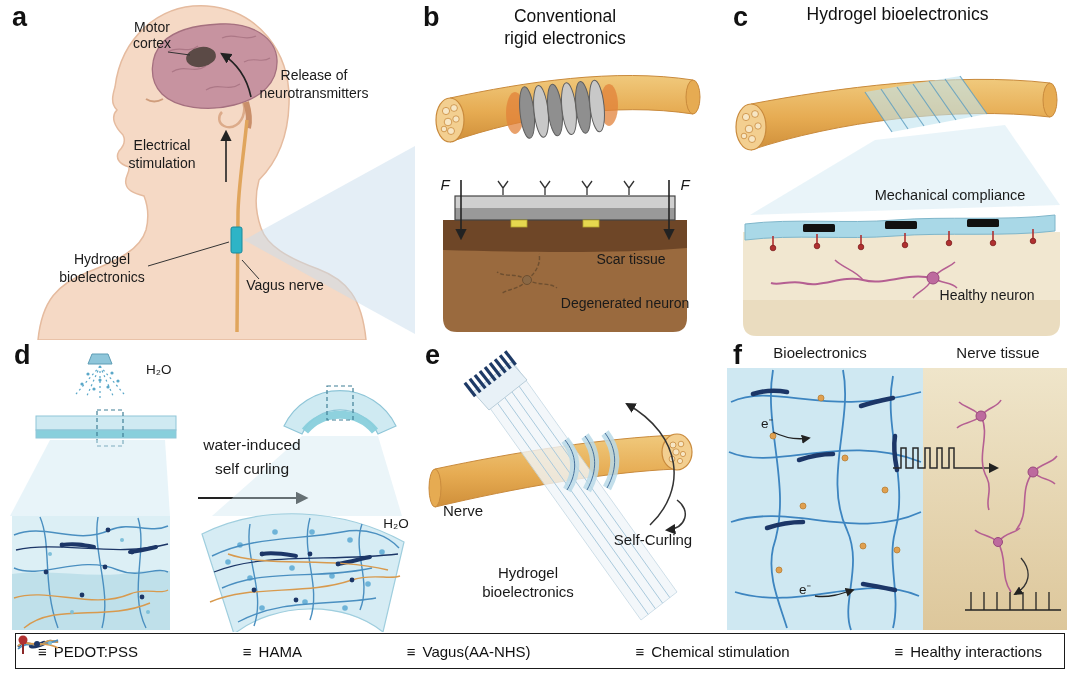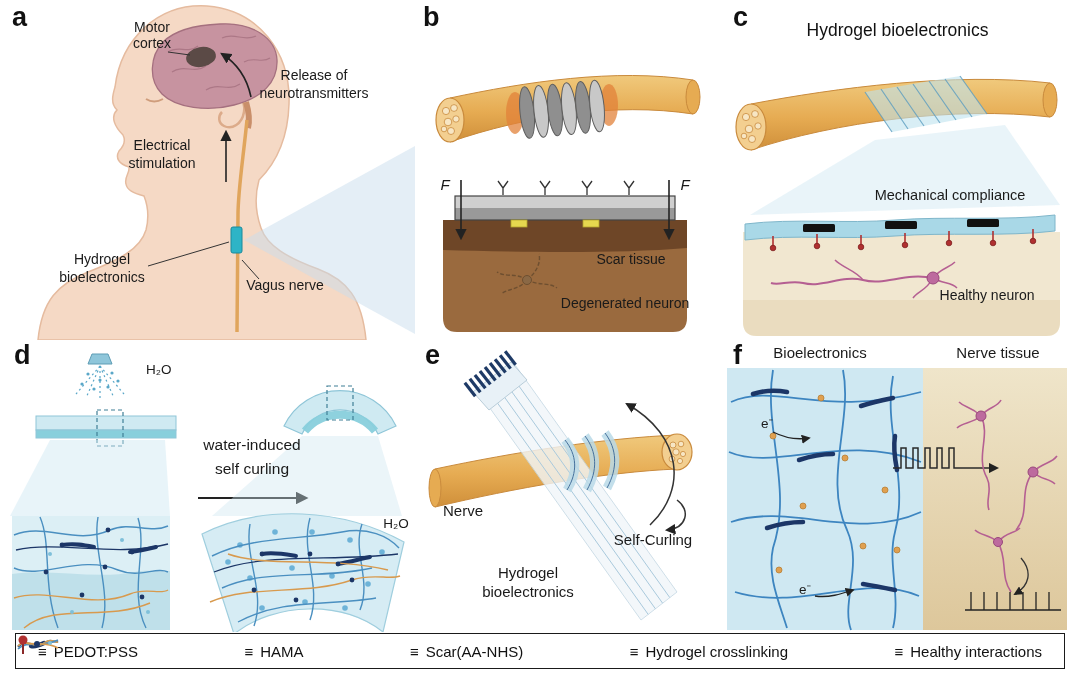--- a/index.html
+++ b/index.html
@@ -68,20 +68,24 @@
     <text x="162" y="150" text-anchor="middle" font-size="14">Electrical</text>
     <text x="162" y="168" text-anchor="middle" font-size="14">stimulation</text>
     <text x="102" y="264" text-anchor="middle" font-size="14">Hydrogel</text>
     <text x="102" y="282" text-anchor="middle" font-size="14">bioelectronics</text>
     <text x="285" y="290" text-anchor="middle" font-size="14">Vagus nerve</text>
   </svg>
 </div>
 
 <div class="panel" id="panel-b">
   <div class="panel-letter" style="left:8px;top:2px">b</div>
+  <div class="panel-title" style="left:0;top:6px;width:100%">
+    <span>Conventional</span><br>
+    <span>rigid electronics</span>
+  </div>
   <svg width="300" height="340" viewBox="0 0 300 340">
     <defs>
       <marker id="ah_b" viewBox="0 0 10 10" refX="8" refY="5" markerWidth="7" markerHeight="7" orient="auto">
         <path d="M0,0 L10,5 L0,10 z" fill="#222"></path>
       </marker>
       <linearGradient id="nerveGradB" x1="0" y1="0" x2="0" y2="1">
         <stop offset="0%" stop-color="#f0c97c"></stop>
           <stop offset="55%" stop-color="#e6ab52"></stop>
           <stop offset="100%" stop-color="#cf8f3a"></stop>
       </linearGradient>
@@ -141,21 +145,21 @@
 
     <text x="30" y="190" text-anchor="middle" font-size="15" font-style="italic">F</text>
     <text x="270" y="190" text-anchor="middle" font-size="15" font-style="italic">F</text>
     <text x="216" y="264" text-anchor="middle" font-size="14">Scar tissue</text>
     <text x="210" y="308" text-anchor="middle" font-size="14">Degenerated neuron</text>
   </svg>
 </div>
 
 <div class="panel" id="panel-c">
   <div class="panel-letter" style="left:18px;top:2px">c</div>
-  <div class="panel-title" style="left:0;top:20px;width:100%">Hydrogel bioelectronics</div>
+  <div class="panel-title" style="left:0;top:4px;width:100%">Hydrogel bioelectronics</div>
   <svg width="365" height="340" viewBox="0 0 365 340">
     <defs>
       <linearGradient id="nerveGradC" x1="0" y1="0" x2="0" y2="1">
         <stop offset="0%" stop-color="#f0c97c"></stop>
           <stop offset="55%" stop-color="#e6ab52"></stop>
           <stop offset="100%" stop-color="#cf8f3a"></stop>
       </linearGradient>
     </defs>
 
     <g>
@@ -529,31 +533,31 @@
       <path d="M2,12 C10,3 20,17 30,8 C35,4 39,9 42,8" fill="none" stroke="#4a8fc0" stroke-width="1.8"></path>
     </svg>
     <span class="equiv">≡</span>
     <span class="legend-label">HAMA</span>
   </div>
   <div class="legend-item">
     <svg width="44" height="20" viewBox="0 0 44 20">
       <path d="M2,12 C10,3 20,17 30,8 C35,4 39,9 42,8" fill="none" stroke="#d89a4e" stroke-width="1.8"></path>
     </svg>
     <span class="equiv">≡</span>
-    <span class="legend-label">Scar(AA-NHS)</span>
+    <span class="legend-label">Vagus(AA-NHS)</span>
   </div>
   <div class="legend-item">
     <svg width="44" height="20" viewBox="0 0 44 20">
       <path d="M2,15 C12,5 24,15 42,6" fill="none" stroke="#4a8fc0" stroke-width="1.6"></path>
       <path d="M3,5 C13,15 27,5 42,14" fill="none" stroke="#d89a4e" stroke-width="1.6"></path>
       <circle cx="21" cy="10" r="3" fill="#1c3667"></circle>
       <circle cx="34" cy="9" r="2" fill="#7fc0da"></circle>
     </svg>
     <span class="equiv">≡</span>
-    <span class="legend-label">Hydrogel crosslinking</span>
+    <span class="legend-label">Chemical stimulation</span>
   </div>
   <div class="legend-item">
     <svg width="14" height="22" viewBox="0 0 14 22">
       <line x1="7" y1="20" x2="7" y2="9" stroke="#8a2828" stroke-width="2"></line>
       <circle cx="7" cy="6" r="4.5" fill="#b03030"></circle>
     </svg>
     <span class="equiv">≡</span>
     <span class="legend-label">Healthy interactions</span>
   </div>
 </div>

